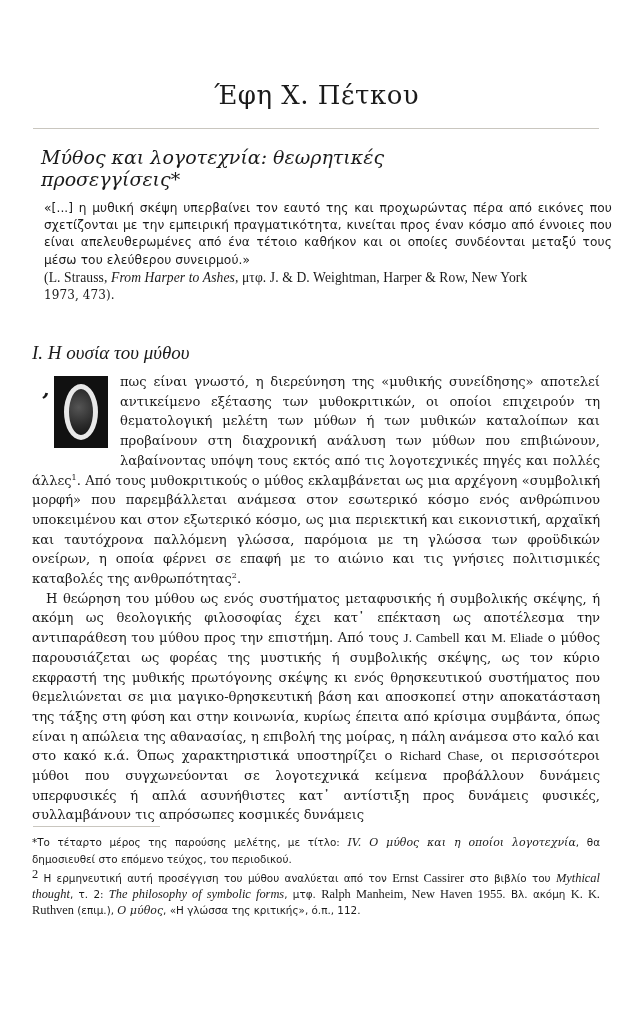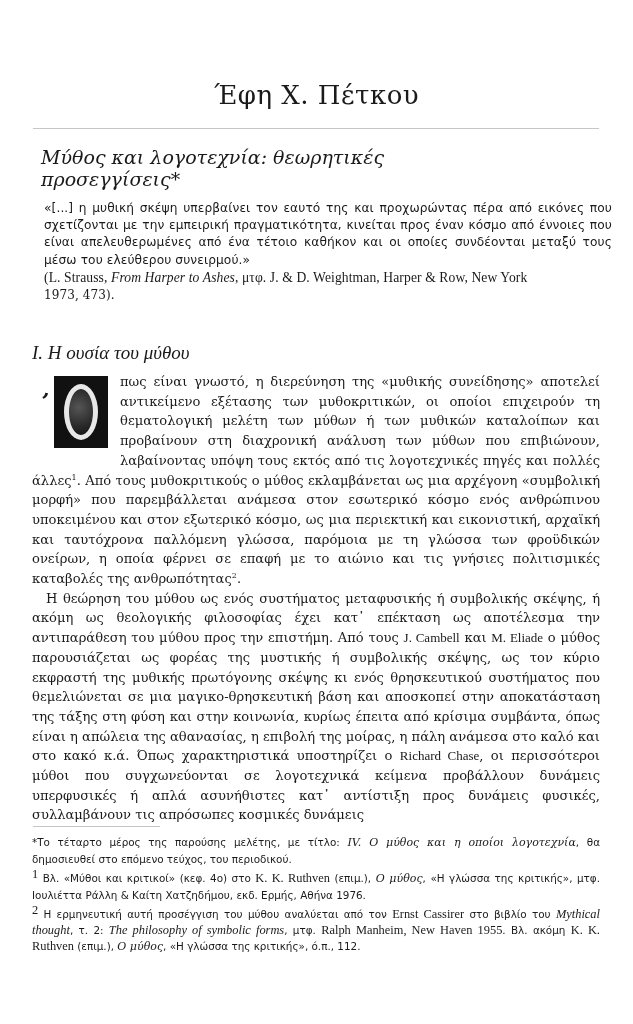--- a/index.html
+++ b/index.html
@@ -59,17 +59,16 @@
     </p>
     <p class="indent">
       <span>Η θεώρηση του μύθου ως ενός συστήματος μεταφυσικής ή συμβολικής σκέψης, ή ακόμη ως θεολογικής φιλοσοφίας έχει κατ᾽ επέκταση ως αποτέλεσμα την αντιπαράθεση του μύθου προς την επιστήμη. Από τους </span><span class="latin">J. Cambell</span><span> και </span><span class="latin">M. Eliade</span><span> ο μύθος παρουσιάζεται ως φορέας της μυστικής ή συμβολικής σκέψης, ως τον κύριο εκφραστή της μυθικής πρωτόγονης σκέψης κι ενός θρησκευτικού συστήματος που θεμελιώνεται σε μια μαγικο-θρησκευτική βάση και αποσκοπεί στην αποκατάσταση της τάξης στη φύση και στην κοινωνία, κυρίως έπειτα από κρίσιμα συμβάντα, όπως είναι η απώλεια της αθανασίας, η επιβολή της μοίρας, η πάλη ανάμεσα στο καλό και στο κακό κ.ά. Όπως χαρακτηριστικά υποστηρίζει ο </span><span class="latin">Richard Chase</span><span>, οι περισσότεροι μύθοι που συγχωνεύονται σε λογοτεχνικά κείμενα προβάλλουν δυνάμεις υπερφυσικές ή απλά ασυνήθιστες κατ᾽ αντίστιξη προς δυνάμεις φυσικές, συλλαμβάνουν τις απρόσωπες κοσμικές δυνάμεις</span>
     </p>
   </div>
 
   <div class="fn-rule"></div>
 
   <div class="footnotes">
     <p><span>*Το τέταρτο μέρος της παρούσης μελέτης, με τίτλο: </span><span class="serif-it">IV. Ο μύθος και η οποίοι λογοτεχνία</span><span>, θα δημοσιευθεί στο επόμενο τεύχος, του περιοδικού.</span></p>
-    <p><sup class="lat">1</sup><span> Βλ. «Μύθοι και κριτικοί» (κεφ. 4ο) στο </span><span class="lat">K. K. Ruthven</span><span> (επιμ.), </span><span class="serif-it">Ο μύθος</span><span>, «Η γλώσσα της κριτικής», μτφ. Ιουλιέττα Ράλλη &amp; Καίτη Χατζηδήμου, εκδ. Ερμής, Αθήνα 1976.</span></p>
     <p><sup class="lat">2</sup><span> Η ερμηνευτική αυτή προσέγγιση του μύθου αναλύεται από τον </span><span class="lat">Ernst Cassirer</span><span> στο βιβλίο του </span><i class="it">Mythical thought</i><span>, τ. 2: </span><i class="it">The philosophy of symbolic forms</i><span>, μτφ. </span><span class="lat">Ralph Manheim, New Haven 1955</span><span>. Βλ. ακόμη </span><span class="lat">K. K. Ruthven</span><span> (επιμ.), </span><span class="serif-it">Ο μύθος</span><span>, «Η γλώσσα της κριτικής», ό.π., 112.</span></p>
   </div>
 
 </div>
 
 </body></html>

